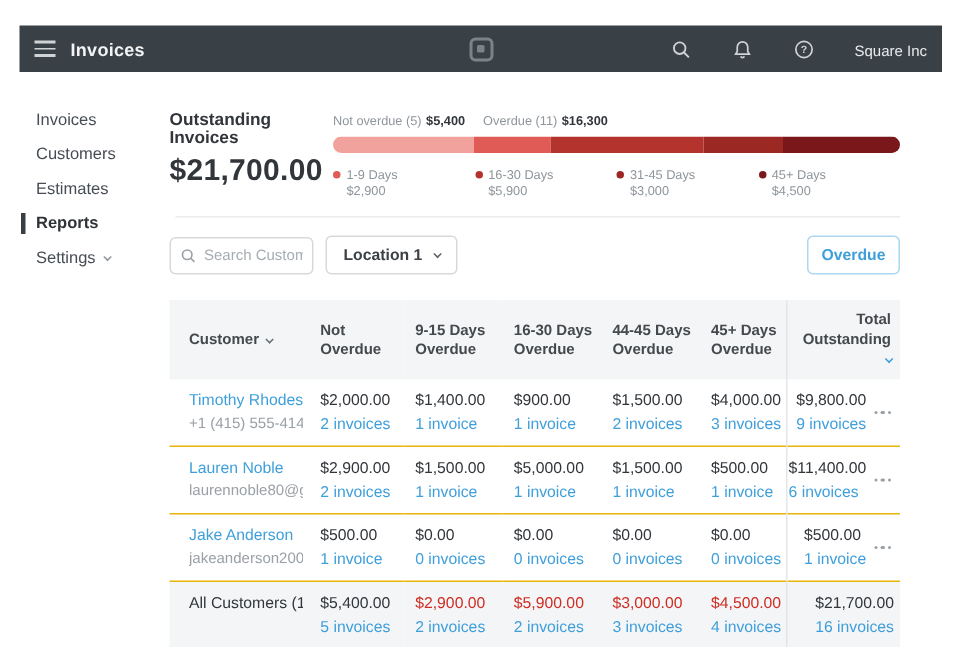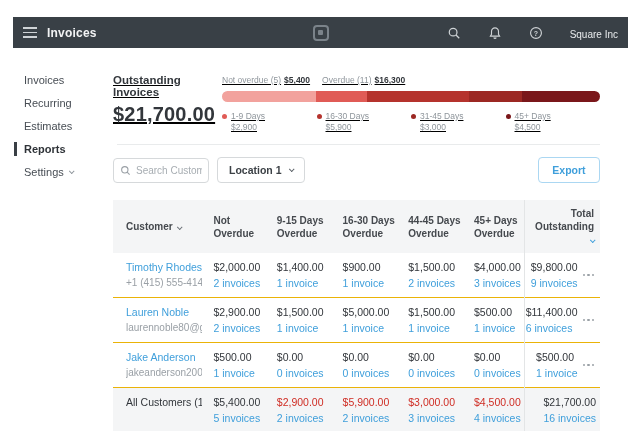--- a/index.html
+++ b/index.html
@@ -27,21 +27,21 @@
   .side-item.active { color:#2f3338; font-weight:bold; }
   .side-item.active::before { content:""; position:absolute; left:-10px; top:-1px;
                width:3px; height:14px; background:#3a3f45; }
   .chev { display:inline-block; width:4px; height:4px; border-right:1.2px solid currentColor;
           border-bottom:1.2px solid currentColor; transform:rotate(45deg) translateY(-1px); }
   .side-item .chev { color:#8e959b; }
 
   
   .content { position:absolute; left:113px; top:74px; width:487px; }
 
-  .overview { display:flex;text-decoration:underline; }
+  .overview { display:flex; }
   .ov-left { width:109px; flex-shrink:0; }
   .ov-title { font-size:11.5px; font-weight:bold; color:#32363b; }
   .ov-total { font-size:20px; font-weight:bold; color:#32363b; margin-top:5px; letter-spacing:.2px; }
   .ov-right { flex:1; padding-top:1px; }
   .bar-labels { display:flex; gap:12px; font-size:8.5px; color:#8e959b; }
   .bar-labels b { color:#32363b; font-weight:bold; margin-left:3px;margin-top:40px; }
   .bar { display:flex; height:11px; border-radius:6px; overflow:hidden; margin-top:6px; }
   .legend { display:flex; margin-top:9px; }
   .legend-item { flex:1; font-size:8.5px; color:#8e959b; line-height:11px; }
   .legend-dot { display:inline-block; width:5px; height:5px; border-radius:50%;
@@ -122,21 +122,21 @@
     </svg>
     <span class="tb-account">Square Inc</span>
   </div>
 </div>
 
 <div class="sidebar">
   <div class="side-item">
       <span>Invoices</span>
     </div>
   <div class="side-item">
-      <span>Recurring</span>
+      <span>Customers</span>
     </div>
   <div class="side-item">
       <span>Estimates</span>
     </div>
   <div class="side-item active">
       <span>Reports</span>
     </div>
   <div class="side-item">
       <span>Settings</span>
       <span class="chev"></span>
@@ -190,21 +190,21 @@
       <svg width="11" height="11" viewBox="0 0 16 16">
         <circle cx="7" cy="7" r="4.6" fill="none" stroke="#9aa0a6" stroke-width="1.6"></circle>
         <line x1="10.4" y1="10.4" x2="14" y2="14" stroke="#9aa0a6" stroke-width="1.6"></line>
       </svg>
       <input type="text" placeholder="Search Customer" style="">
     </div>
     <div class="dropdown">
       <span>Location 1</span>
         <span class="chev"></span>
     </div>
-    <button class="export-btn">Export</button>
+    <button class="export-btn">Overdue</button>
   </div>
 
   <table>
     <colgroup>
       <col style="width:19%">
         <col style="width:13%">
         <col style="width:13.5%">
         <col style="width:13.5%">
       <col style="width:13.5%">
         <col style="width:12%">

